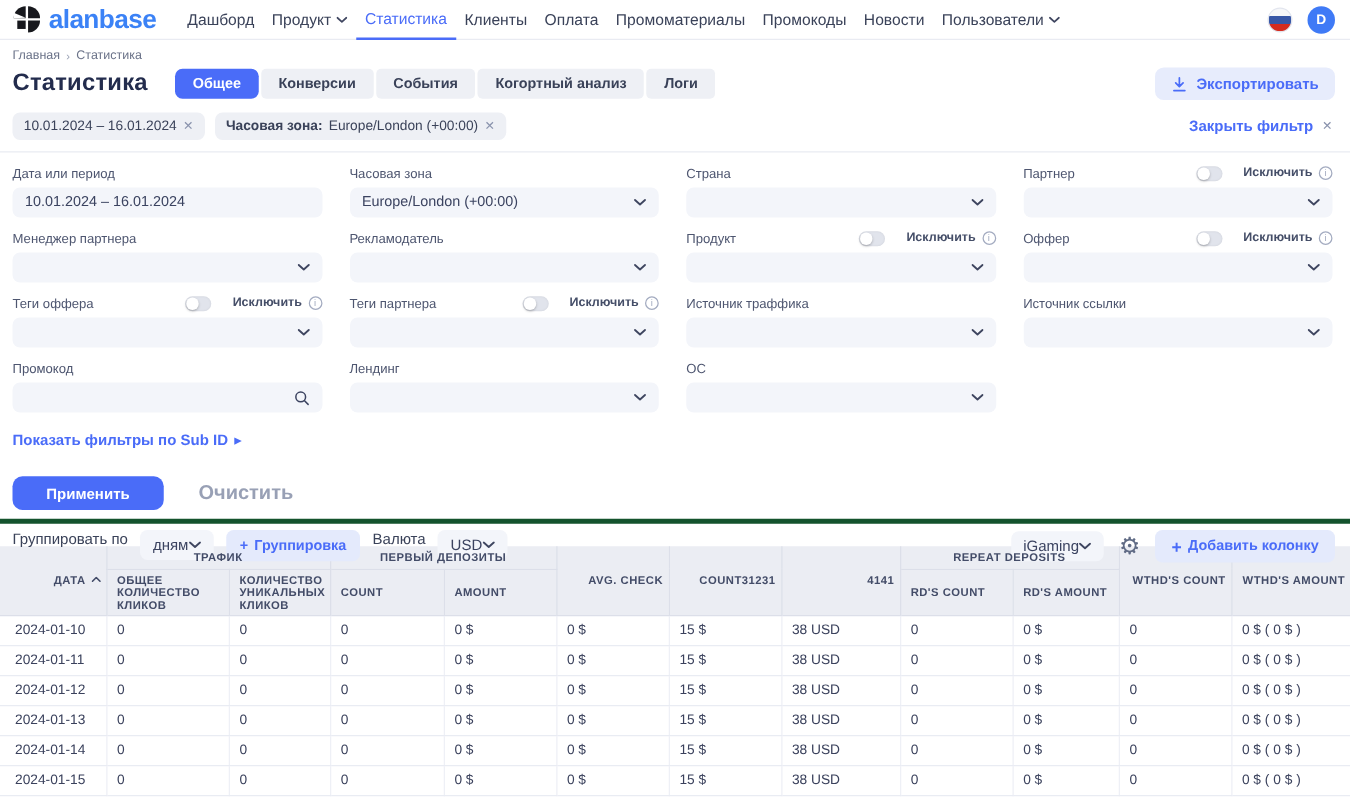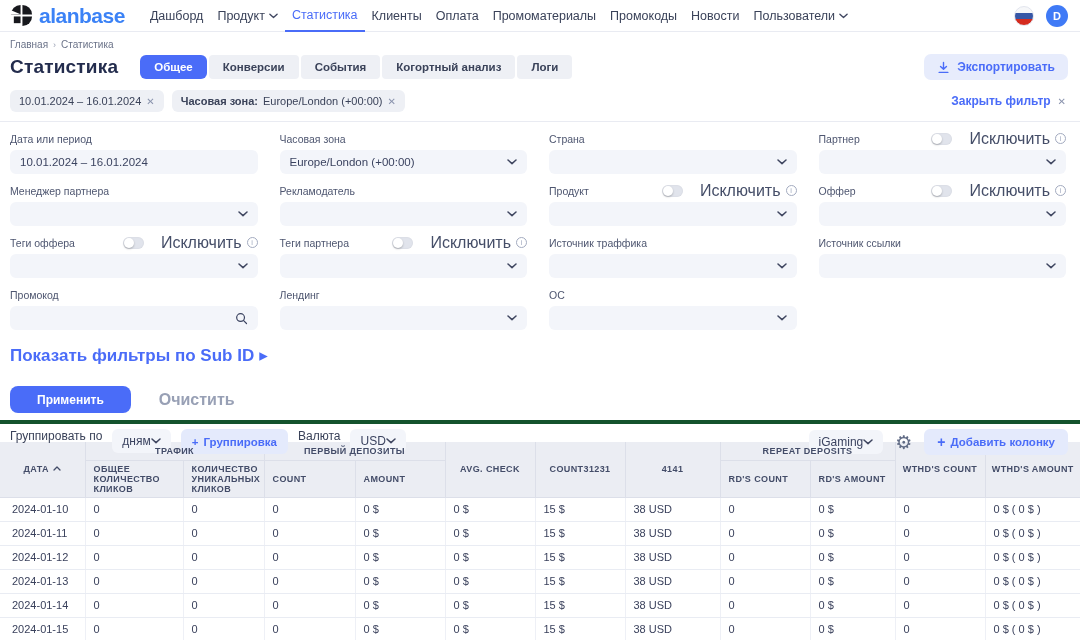--- a/index.html
+++ b/index.html
@@ -48,30 +48,30 @@
   
   .filters { display:grid; grid-template-columns:repeat(4,1fr); column-gap:22px; row-gap:9px;
     padding:9px 14px 0 10px; }
   .f-head { display:flex; align-items:center; height:15px; margin-bottom:4px; }
   .f-label { font-size:10.5px; color:#4e5670; }
   .exclude { margin-left:auto; display:flex; align-items:center; gap:5px; }
   .toggle { width:21px; height:12px; border-radius:7px; background:#e1e4ec; position:relative;
     display:inline-block; cursor:pointer; box-shadow:inset 0 0 2px rgba(0,0,0,.08); }
   .knob { position:absolute; left:1px; top:1px; width:10px; height:10px; border-radius:50%;
     background:#fff; box-shadow:0 1px 2px rgba(0,0,0,.25); }
-  .ex-label { font-size:16px; font-weight:400; color:#454e68;padding-left:12px; }
+  .ex-label { font-size:10px; font-weight:700; color:#454e68;padding-left:12px; }
   .info { width:11px; height:11px; border:1px solid #a3abc0; border-radius:50%; font-size:7.5px;
     color:#a3abc0; display:inline-flex; align-items:center; justify-content:center; cursor:pointer; }
   .f-field { height:24px; background:#f3f5fa; border-radius:6px; display:flex; align-items:center;
     padding:0 10px; cursor:pointer; }
   .f-value { font-size:11.5px; color:#3b4360; flex:1; white-space:nowrap; overflow:hidden; }
   .f-field svg { flex:0 0 auto; }
 
   
-  .subid { display:inline-flex; align-items:center; gap:5px; margin:15px 0 0 10px; font-size:17px;
+  .subid { display:inline-flex; align-items:center; gap:5px; margin:15px 0 0 10px; font-size:12px;
     font-weight:700; color:#4a6cf8; cursor:pointer; text-decoration:none; }
   .actions { display:flex; align-items:center; gap:16px; margin:20px 0 0 10px; }
   .apply-btn { height:27px; padding:0 27px; background:#4a6cf8; color:#fff; border:none;
     border-radius:8px; font-size:12px; font-weight:700; cursor:pointer; }
   .clear-btn { background:none; border:none; color:#98a0b5; font-size:16px; font-weight:700;
     padding:0 12px; cursor:pointer; }
 
   
   .toolbar { display:flex; align-items:flex-start; gap:10px; border-top:4px solid #14532d;
     margin-top:7px; padding:5px 12px 5px 10px; height:22px; }
@@ -85,21 +85,21 @@
   .add-col { height:26px; padding:0 13px; }
   .add-col .plus { font-size:14px; font-weight:700; }
 
   
   table { border-collapse:collapse; width:1080px; table-layout:fixed; }
   thead th { background:#ebedf3; font-size:9px; font-weight:700; letter-spacing:0.4px;
     color:#434c68; text-align:left; border:1px solid #dcdfe9; border-top:none; padding:2px 8px; }
   thead th:first-child { border-left:none; }
   thead th:last-child { border-right:none; }
   thead tr.grp th { text-align:center; height:18px; padding:2px 4px; }
-  thead tr.grp th.leaf { text-align:center;margin-top:33px; }
+  thead tr.grp th.leaf { text-align:right;margin-top:33px; }
   thead tr.sub th { height:37px; vertical-align:middle; }
   th .sort { display:inline-block; margin-left:4px; vertical-align:1px; }
   tbody td { font-size:11px; color:#3a415c; padding:0 8px; height:24px;
     border-bottom:1px solid #e9ecf3; border-right:1px solid #eef0f6; background:#fff; }
   tbody td:first-child { padding-left:12px; }
   tbody td:last-child { border-right:none; }
   .date-head { vertical-align:middle; }
 </style>
 </head>
 <body>

